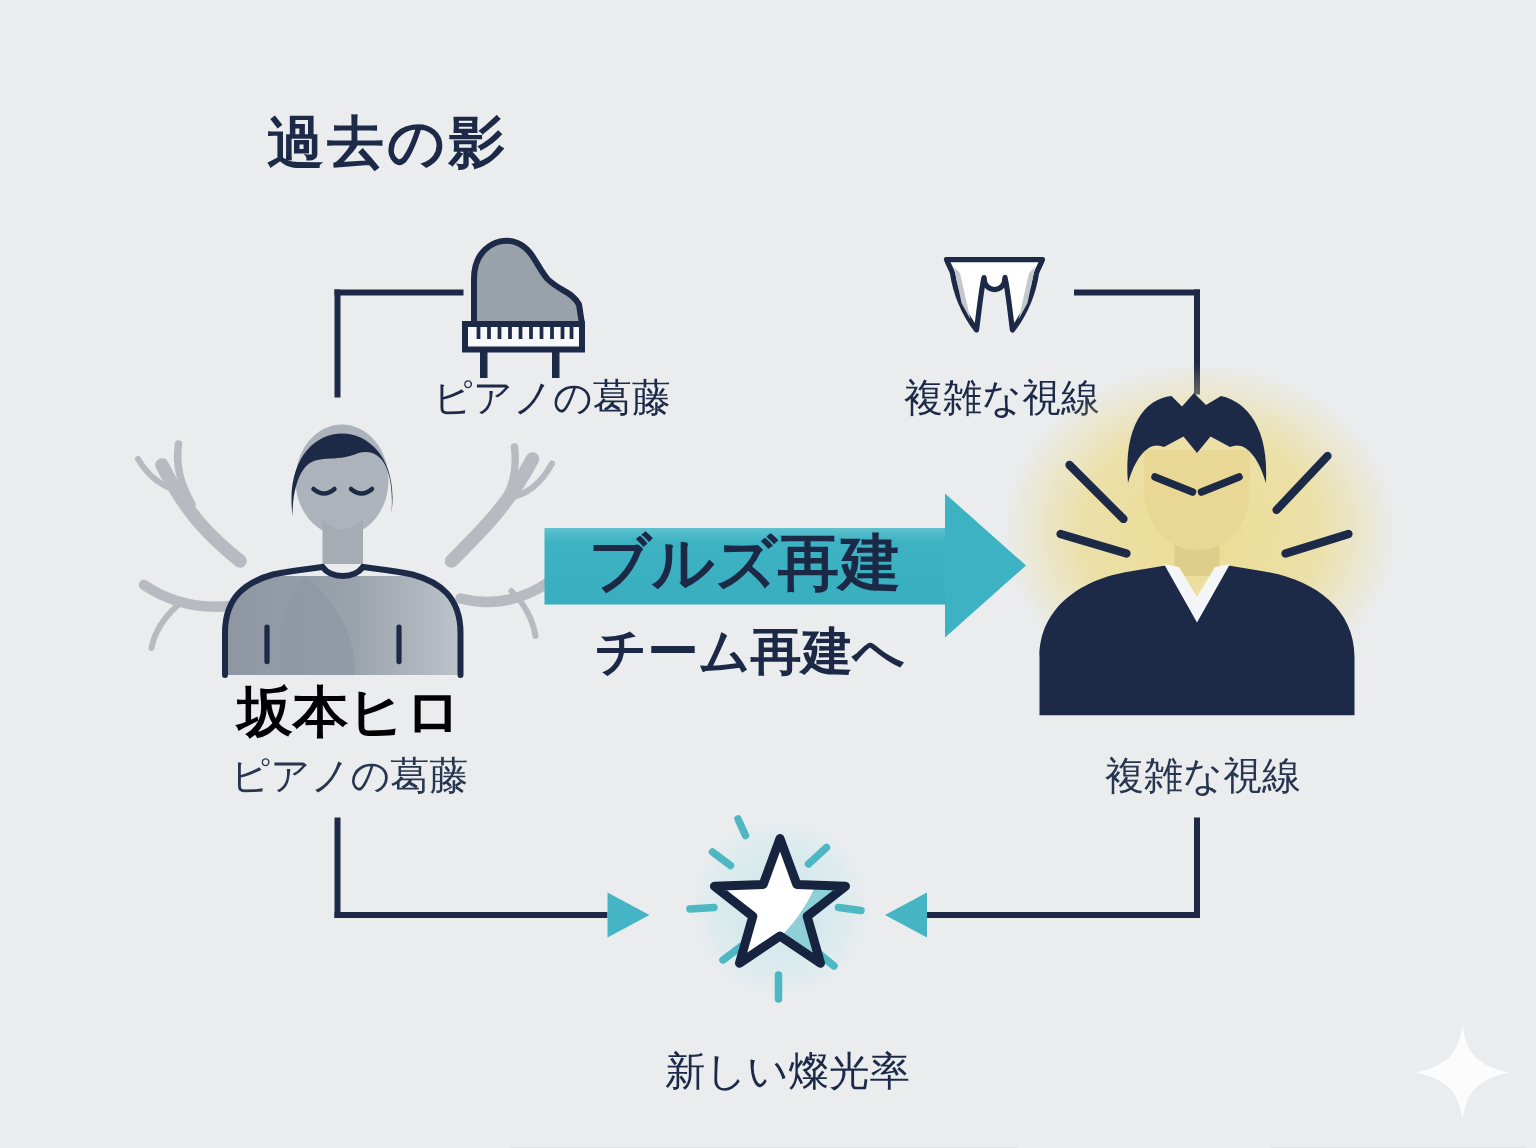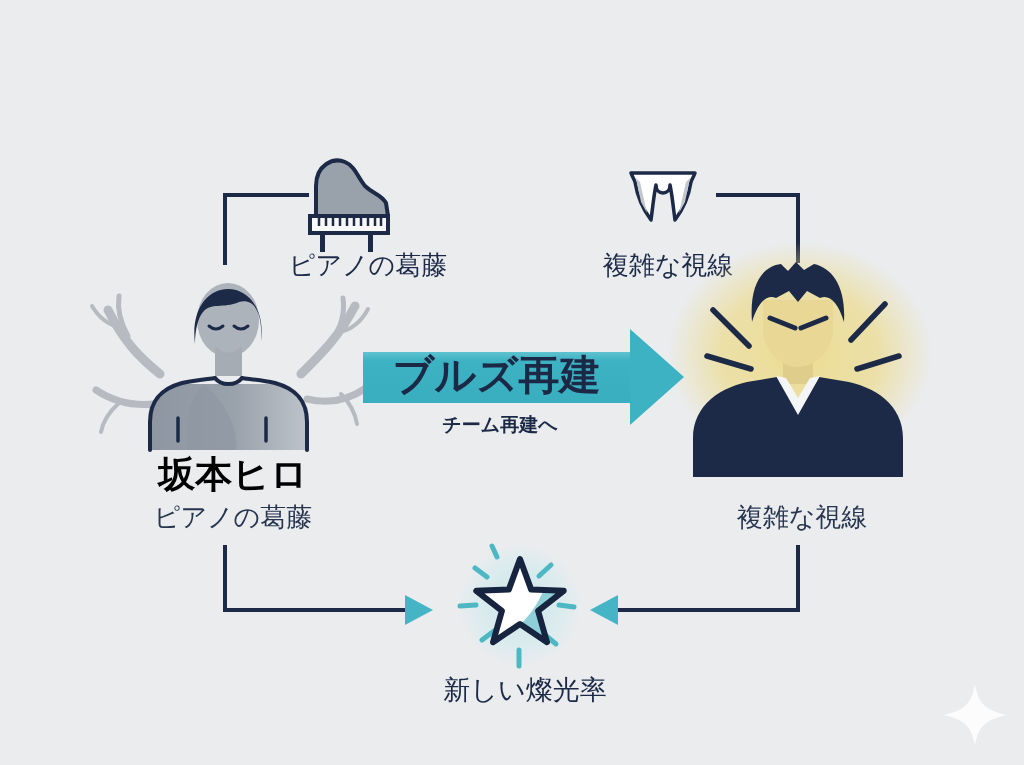--- a/index.html
+++ b/index.html
@@ -48,31 +48,32 @@
     width:0;height:0;
     border-top:15px solid transparent;
     border-bottom:15px solid transparent;
     border-right:28px solid #45b5c5;
   }
   .arrow-label{
     display:flex;align-items:center;justify-content:center;
     font-size:41px;font-weight:800;color:#1b2947;white-space:nowrap;
   }
   .arrow-caption{
-    font-size:19px;font-weight:600;color:#1b2947;text-align:center;white-space:nowrap;
+    font-size:34px;font-weight:600;color:#1b2947;text-align:center;white-space:nowrap;
   }
   .outcome-label{
-    font-size:27px;color:#1c2a47;text-align:center;white-space:nowrap;
+    font-size:27px;color:#1c2a47;text-align:center;white-space:nowrap;margin-top:24px;
   }
 </style>
 </head>
 <body>
 
 <div class="canvas">
 
+  <div class="abs section-title" style="left:178px;top:70px;">過去の影</div>
 
   <div class="abs conn" style="left:223px;top:193px;width:86px;height:4px;"></div>
   <div class="abs conn" style="left:223px;top:193px;width:4px;height:72px;"></div>
 
   <svg class="abs" style="left:302px;top:156px;" width="92" height="98" viewBox="0 0 92 98">
     <path d="M14,60 L14,30 C14,9 31,1 43,6 C53,10 56,22 63,30 C71,38 79,38 84,47 L86,60 Z" fill="#99a1ab" stroke="#1c2a47" stroke-width="4" stroke-linejoin="round"></path>
     <rect x="8" y="60" width="78" height="17" fill="#f7f8f9" stroke="#1c2a47" stroke-width="4"></rect>
     <g stroke="#1c2a47" stroke-width="2.5">
       <line x1="17" y1="62" x2="17" y2="70"></line>
         <line x1="24" y1="62" x2="24" y2="70"></line>

